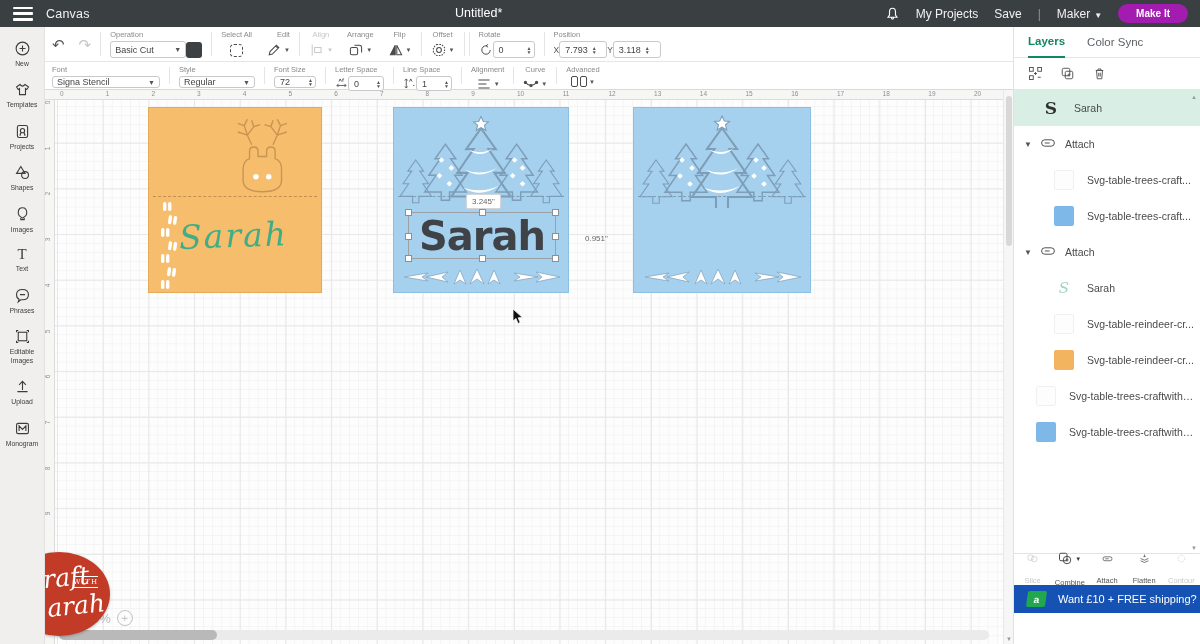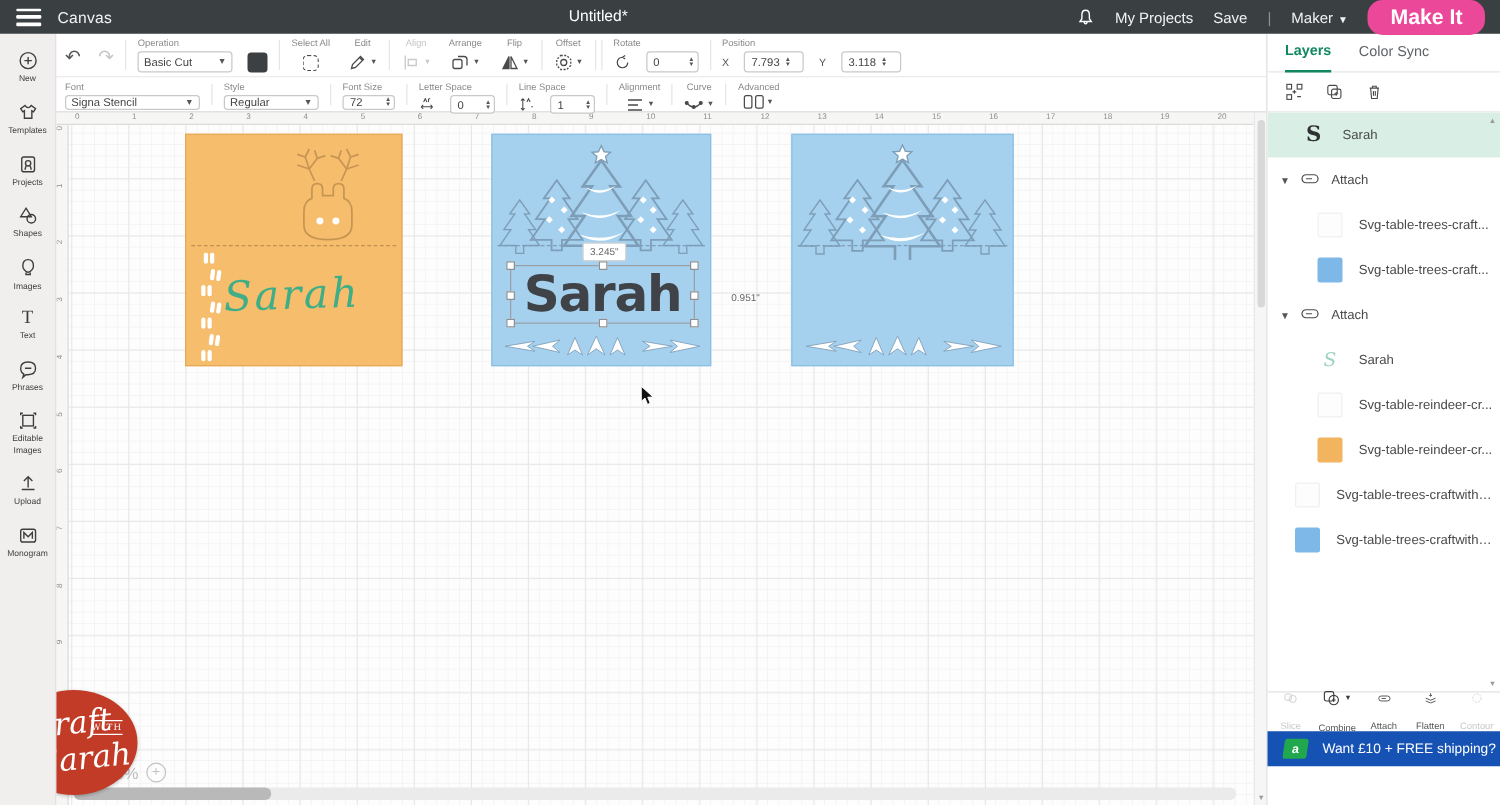--- a/index.html
+++ b/index.html
@@ -9,36 +9,36 @@
 
   
   #topbar { left:0; top:0; width:1200px; height:27px; background:#3a3f42; display:flex; align-items:center; color:#f2f2f2; z-index:40; }
   #hamburger { width:20px; height:14px; margin-left:13px; display:flex; flex-direction:column; justify-content:space-between; cursor:pointer; }
   #hamburger div { height:2.5px; background:#fff; border-radius:1px; }
   .tb-title { font-size:12.5px; margin-left:13px; letter-spacing:.2px; }
   #doc-title { position:absolute; left:455px; top:0; height:27px; line-height:27px; font-size:12.5px; color:#fff; }
   #topbar-right { margin-left:auto; display:flex; align-items:center; gap:16px; padding-right:12px; }
   #topbar-right .link { font-size:12px; color:#f2f2f2; cursor:pointer; }
   .pipe { color:#8b9094; font-size:12px; }
-  #make-it { background:#ec4899; color:#fff; font-size:17px; font-weight:bold; padding:4px 18px; border-radius:12px; border:none; cursor:pointer; }
+  #make-it { background:#a21caf; color:#fff; font-size:10px; font-weight:bold; padding:4px 18px; border-radius:12px; border:none; cursor:pointer; }
   .chev { font-size:8px; margin-left:4px; }
 
   
   #sidebar { left:0; top:27px; width:45px; height:617px; background:#f0efee; border-right:1px solid #e2e2e2; display:flex; flex-direction:column; align-items:center; padding-top:8px; gap:3px; z-index:30; }
   .side-item { width:45px; display:flex; flex-direction:column; align-items:center; padding:5px 0; cursor:pointer; color:#3d3d3d; }
   .side-item .lbl { font-size:6.8px; margin-top:3px; text-align:center; line-height:1.25; color:#3d3d3d; }
   .side-item svg { width:17px; height:17px; stroke:#3d3d3d; fill:none; stroke-width:1.3; }
   .side-item .tglyph { font-family:"Liberation Serif",serif; font-size:15px; line-height:15px; }
 
   
   #toolbar1 { left:45px; top:27px; width:968px; height:35px; background:#fff; border-bottom:1px solid #e6e6e6; display:flex; align-items:stretch; z-index:20; }
   #toolbar2 { left:45px; top:62px; width:968px; height:28px; background:#fff; border-bottom:1px solid #d9d9d9; display:flex; align-items:stretch; z-index:20; }
   .tb-group { display:flex; flex-direction:column; justify-content:flex-start; padding:3px 7px 2px 7px; }
   .tb-label { font-size:7.5px; color:#8a8a8a; margin-bottom:2px; white-space:nowrap; }
-  .tb-row { display:flex; align-items:center; gap:12px; }
+  .tb-row { display:flex; align-items:center; gap:0; }
   .tb-sep { width:1px; background:#e5e5e5; margin:5px 2px; }
   .selbox { border:1px solid #c9c9c9; border-radius:3px; background:#fff; height:17px; display:flex; align-items:center; font-size:9px; color:#444; padding:0 4px; gap:5px; cursor:pointer; }
   .selbox .caret { font-size:7px; color:#555; margin-left:auto; }
   .numbox { border:1px solid #c9c9c9; border-radius:3px; background:#fff; height:17px; display:flex; align-items:center; font-size:9px; color:#444; padding:0 2px 0 5px; }
   .stepper { display:flex; flex-direction:column; line-height:4px; font-size:5px; color:#555; margin-left:4px; cursor:pointer; }
   .ghost { color:#c6c6c6 !important; }
   .undo-g { font-size:15px; color:#555; cursor:pointer; font-family:"DejaVu Sans",sans-serif; }
   .icon-btn { display:flex; align-items:center; justify-content:center; gap:2px; height:18px; cursor:pointer; }
   .icon-btn svg { width:16px; height:16px; stroke:#4a4a4a; fill:none; stroke-width:1.3; }
   .icon-btn.dis svg { stroke:#c9c9c9; }
@@ -292,21 +292,21 @@
       <div class="swatch"></div>
     </div>
   </div>
   <div class="tb-sep"></div>
   <div class="tb-group" style="align-items:center">
     <span class="tb-label">Select All</span>
     <div class="icon-btn">
         <div class="dash-ico"></div>
       </div>
   </div>
-  <div class="tb-group" style="align-items:center">
+  <div class="tb-group" style="align-items:flex-end">
     <span class="tb-label">Edit</span>
     <div class="icon-btn">
       <svg viewBox="0 0 20 20">
           <path d="M4 16 L5 12 L13 4 L16 7 L8 15 Z M12 5 L15 8"></path>
         </svg>
       <span class="caret" style="font-size:6px;color:#555">▼</span>
     </div>
   </div>
   <div class="tb-sep"></div>
   <div class="tb-group" style="align-items:center">

